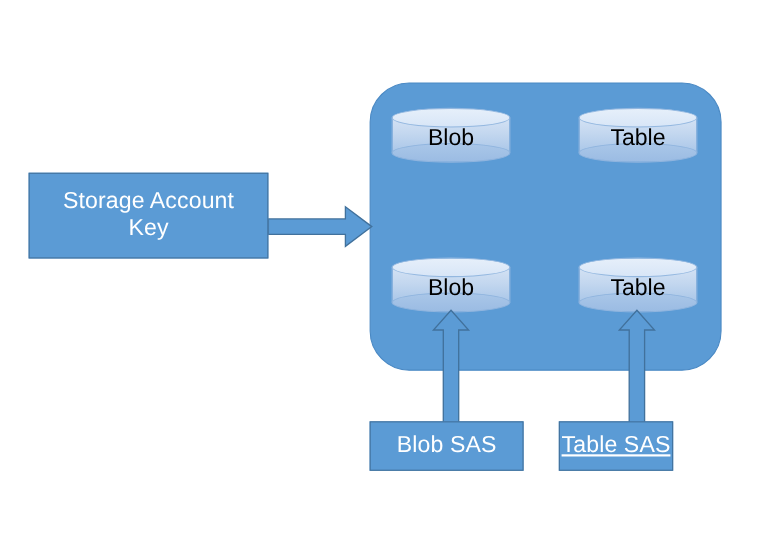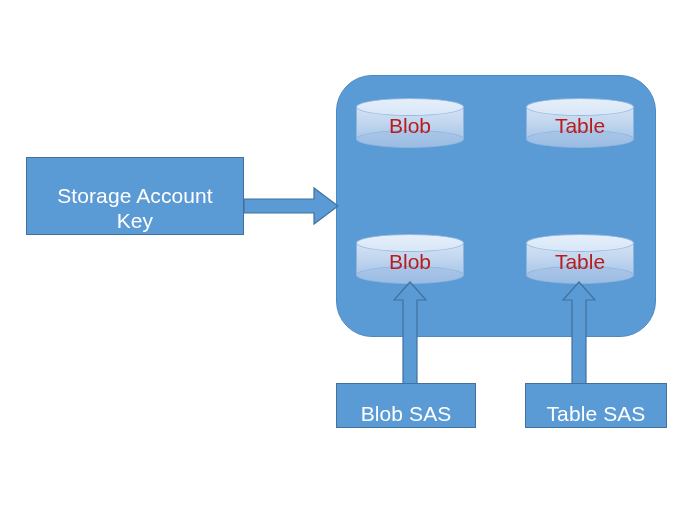--- a/index.html
+++ b/index.html
@@ -17,21 +17,21 @@
   }
 
   
   .box {
     position: absolute;
     background: #5B9BD5;
     border: 1px solid #41719C;
     box-sizing: border-box;
     color: #ffffff;
     display: flex;
-    align-items: flex-end;
+    align-items: center;
     justify-content: center;
     text-align: center;
     line-height: 1.18;
     font-size: 21px;
     letter-spacing: 0.1px;
   }
 
   .container-box {
     position: absolute;
     background: #5B9BD5;
@@ -79,21 +79,21 @@
   }
   .cyl .label {
     position: absolute;
     left: 0;
     right: 0;
     top: 0;
     bottom: 0;
     display: flex;
     align-items: center;
     justify-content: center;
-    color: #b91c1c;
+    color: #000000;
     font-size: 21px;
     padding-top: 6px;
     box-sizing: border-box;
   }
 
   
   .arrow-svg {
     position: absolute;
     overflow: visible;
   }
@@ -149,17 +149,17 @@
     <span>
       <span>Storage Account</span><br>
       <span>Key</span>
     </span>
   </div>
 
   <div class="box" style="left:336px; top:383px; width:140px; height:45px;">
     <span>Blob SAS</span>
   </div>
 
-  <div class="box" style="left:525px; top:383px; width:142px; height:45px;">
+  <div class="box" style="left:508px; top:383px; width:104px; height:45px;text-decoration:underline;">
     <span>Table SAS</span>
   </div>
 
 </div>
 
 </body></html>

